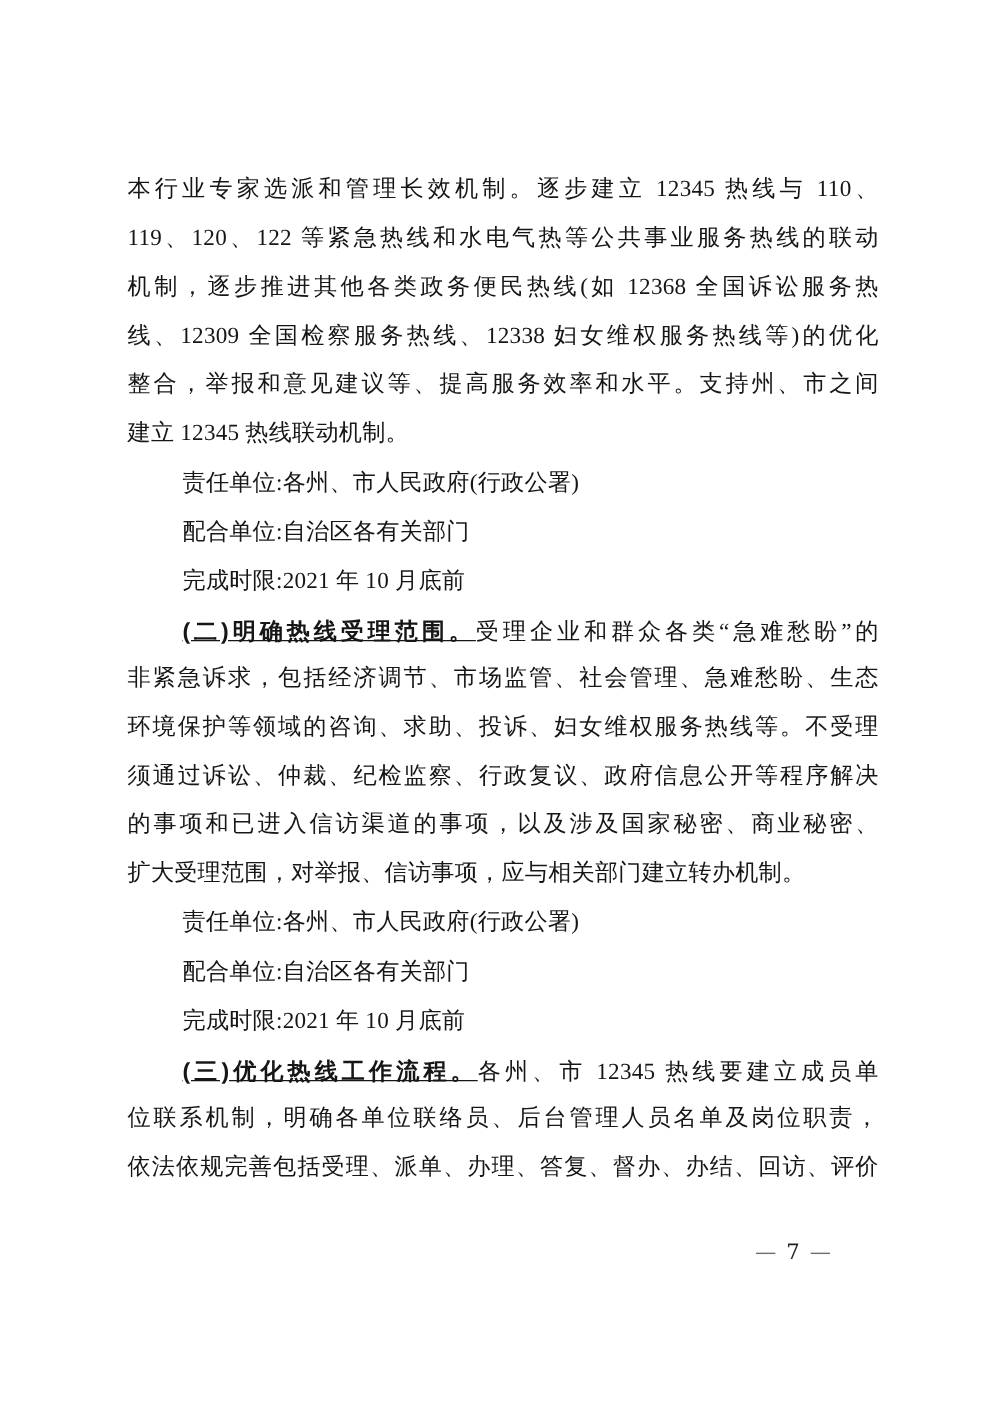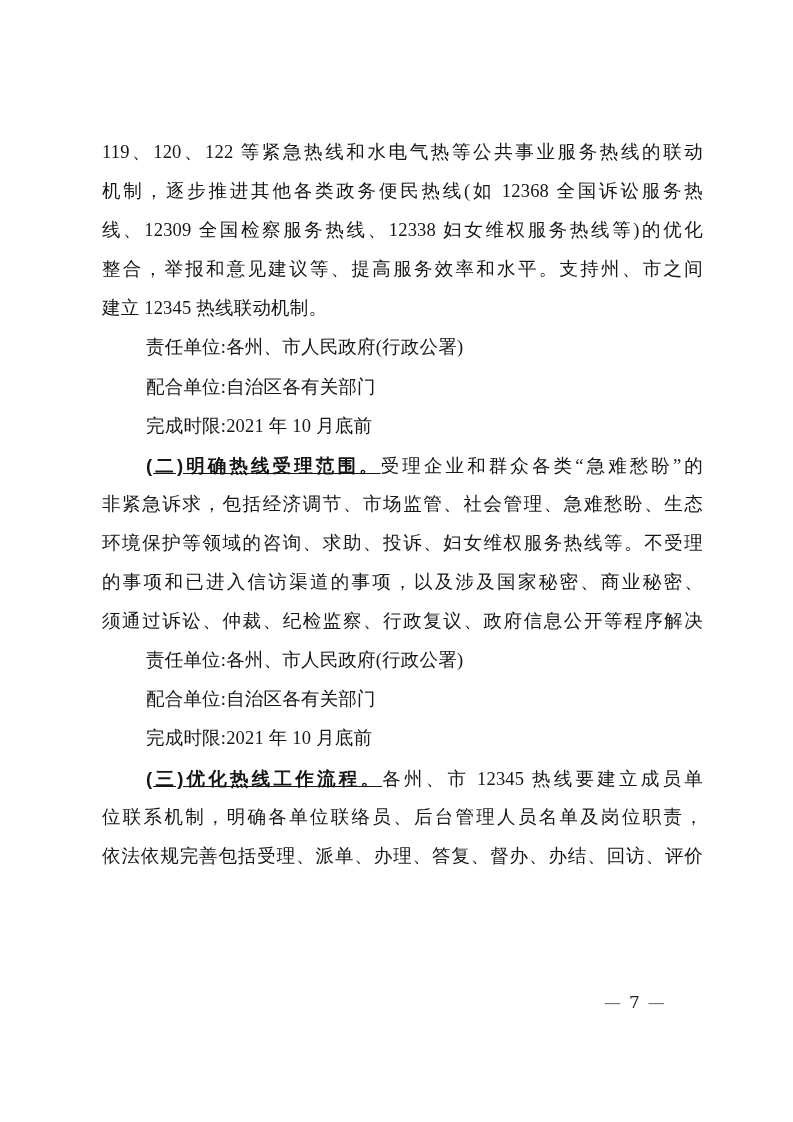--- a/index.html
+++ b/index.html
@@ -51,33 +51,35 @@
   }
   .page-number .dash { color: #6e6e6e; letter-spacing: 0; }
   .page-number .num  { color: #222222; }
 </style>
 </head>
 <body>
 
 <div class="sheet">
 
   <div id="text-block">
+      <div class="line justify"><span class="seg">本行业专家选派和管理长效机制。逐步建立 12345 热线与 110、</span></div>
       <div class="line justify"><span class="seg">119、120、122 等紧急热线和水电气热等公共事业服务热线的联动</span></div>
       <div class="line justify"><span class="seg">机制，逐步推进其他各类政务便民热线(如 12368 全国诉讼服务热</span></div>
       <div class="line justify"><span class="seg">线、12309 全国检察服务热线、12338 妇女维权服务热线等)的优化</span></div>
       <div class="line justify"><span class="seg">整合，举报和意见建议等、提高服务效率和水平。支持州、市之间</span></div>
       <div class="line"><span class="seg">建立 12345 热线联动机制。</span></div>
       <div class="line indent"><span class="seg">责任单位:各州、市人民政府(行政公署)</span></div>
       <div class="line indent"><span class="seg">配合单位:自治区各有关部门</span></div>
       <div class="line indent"><span class="seg">完成时限:2021 年 10 月底前</span></div>
       <div class="line justify indent"><span class="seg seg-bold">(二)明确热线受理范围。</span><span class="seg">受理企业和群众各类“急难愁盼”的</span></div>
       <div class="line justify"><span class="seg">非紧急诉求，包括经济调节、市场监管、社会管理、急难愁盼、生态</span></div>
       <div class="line justify"><span class="seg">环境保护等领域的咨询、求助、投诉、妇女维权服务热线等。不受理</span></div>
+      <div class="line justify"><span class="seg">须通过诉讼、仲裁、纪检监察、行政复议、政府信息公开等程序解决</span></div>
       <div class="line justify"><span class="seg">的事项和已进入信访渠道的事项，以及涉及国家秘密、商业秘密、</span></div>
-      <div class="line justify"><span class="seg">须通过诉讼、仲裁、纪检监察、行政复议、政府信息公开等程序解决</span></div>
+      <div class="line"><span class="seg">扩大受理范围，对举报、信访事项，应与相关部门建立转办机制。</span></div>
       <div class="line indent"><span class="seg">责任单位:各州、市人民政府(行政公署)</span></div>
       <div class="line indent"><span class="seg">配合单位:自治区各有关部门</span></div>
       <div class="line indent"><span class="seg">完成时限:2021 年 10 月底前</span></div>
       <div class="line justify indent"><span class="seg seg-bold">(三)优化热线工作流程。</span><span class="seg">各州、市 12345 热线要建立成员单</span></div>
       <div class="line justify"><span class="seg">位联系机制，明确各单位联络员、后台管理人员名单及岗位职责，</span></div>
       <div class="line justify"><span class="seg">依法依规完善包括受理、派单、办理、答复、督办、办结、回访、评价</span></div>
     </div>
 
   <div class="page-number">
     <span class="dash">—</span>

